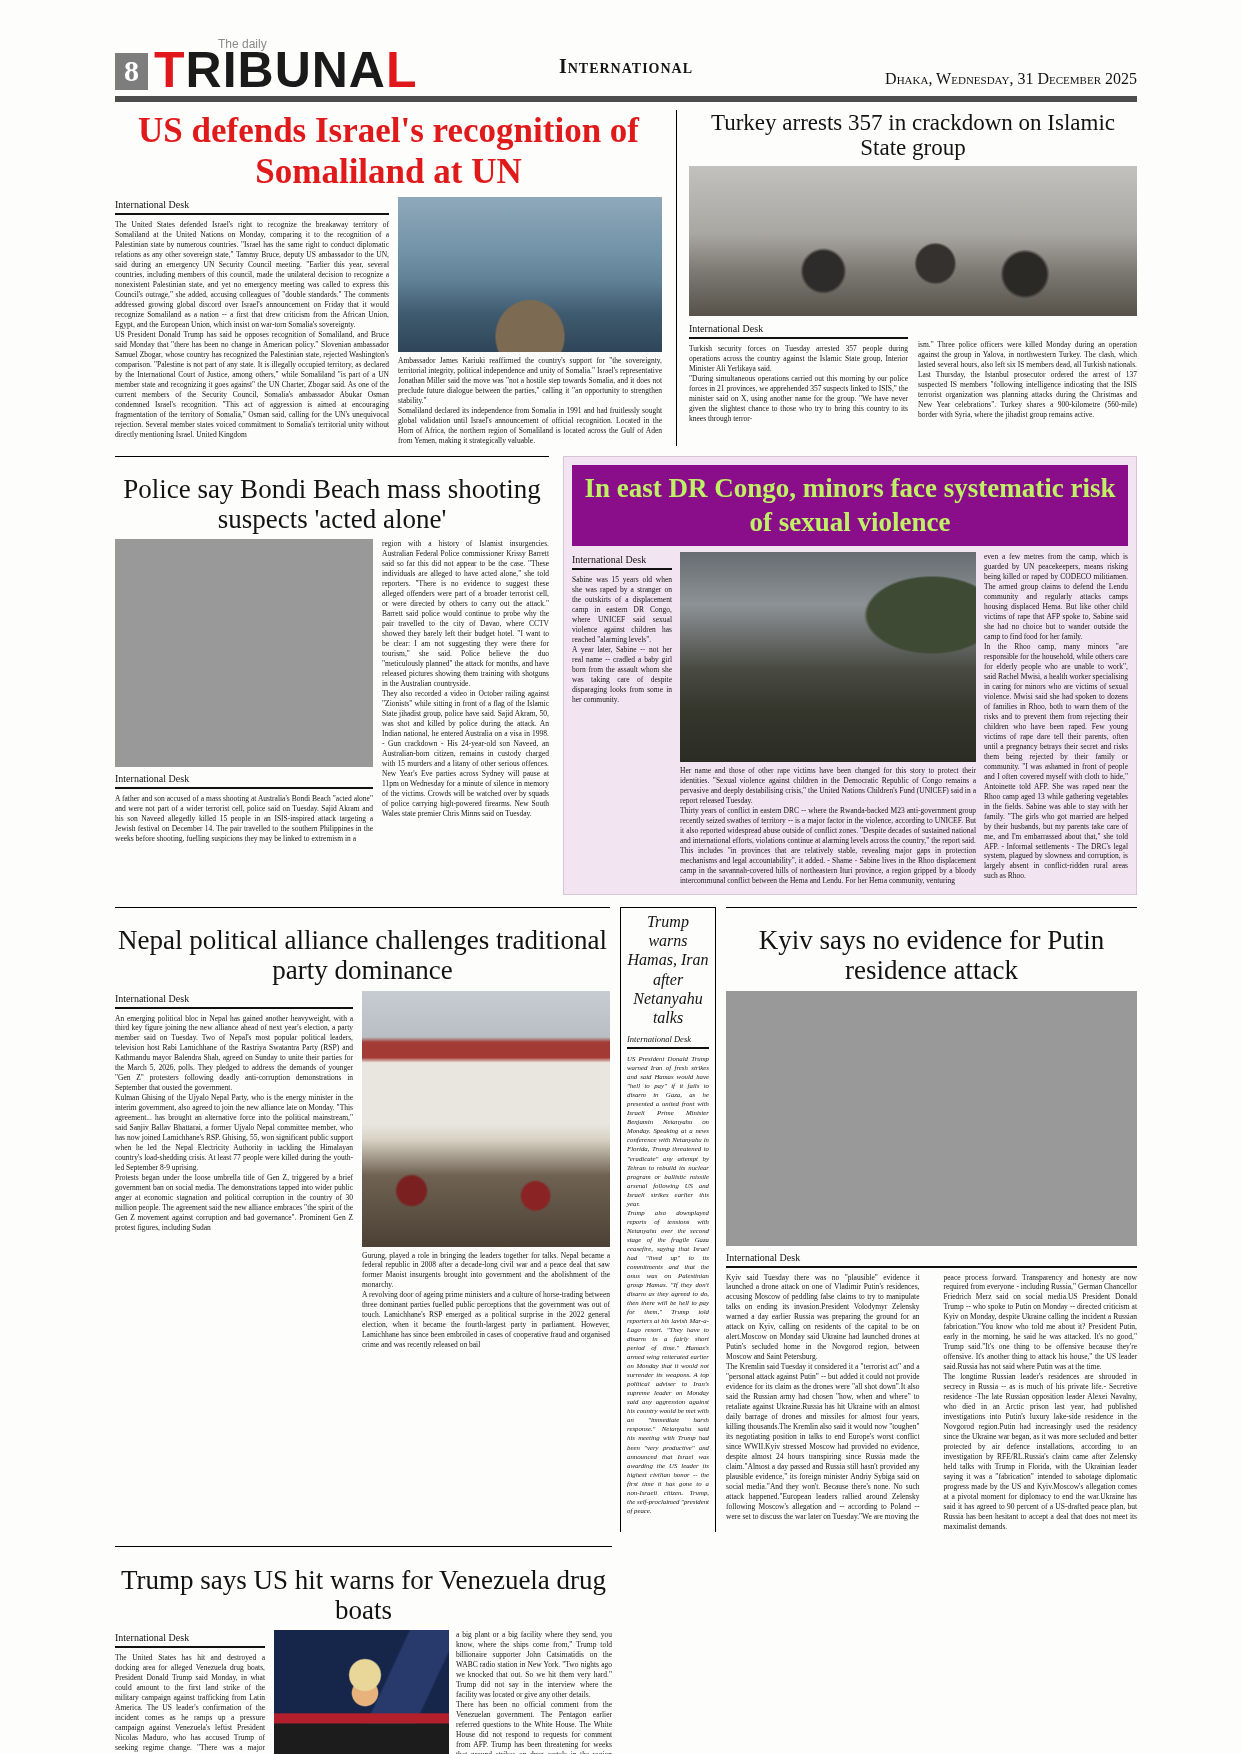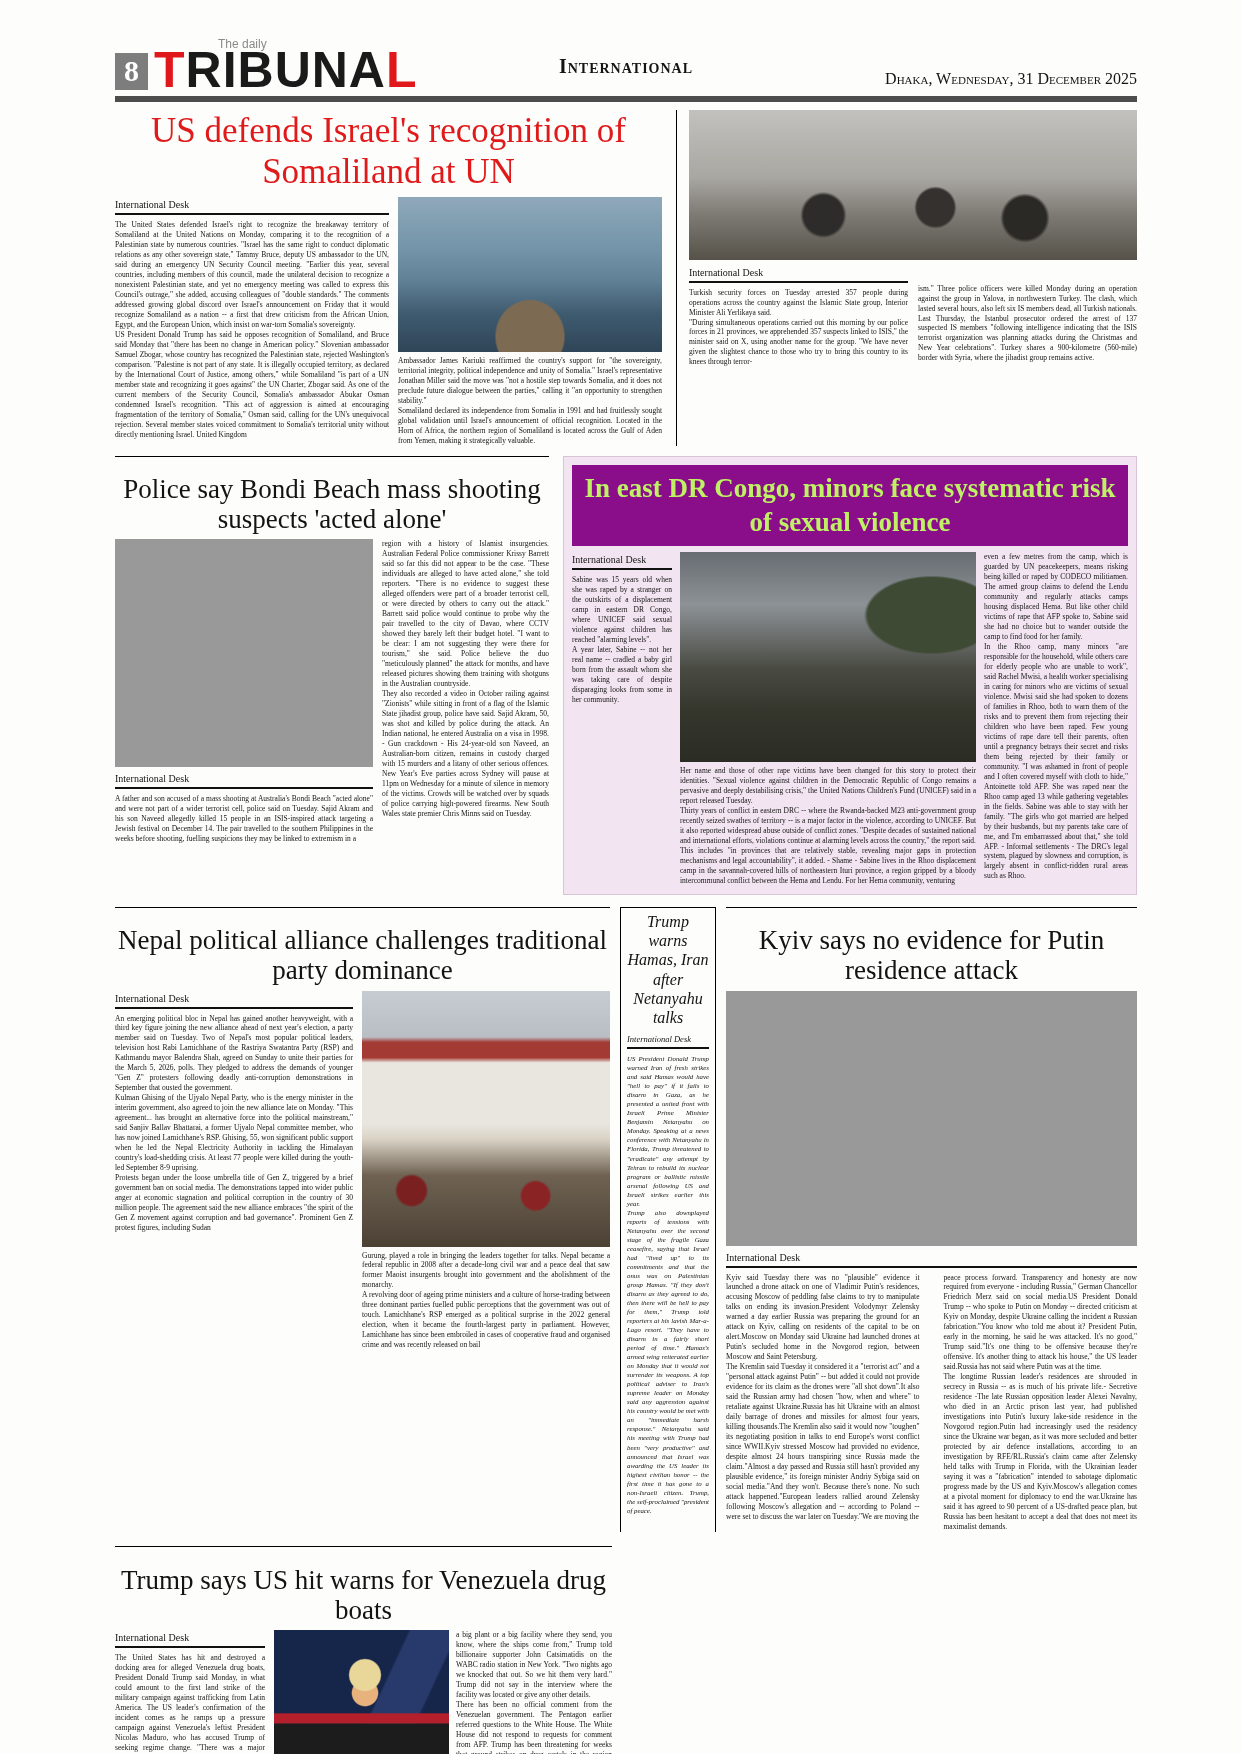--- a/index.html
+++ b/index.html
@@ -22,21 +22,21 @@
   .pageno{background:var(--masthead-gray);color:#fff;font-family:"Liberation Serif",serif;font-size:30px;font-weight:bold;padding:1px 9px 2px;}
   .logo{line-height:.8;}
   .logo .tagline{font-family:"Liberation Sans",sans-serif;font-size:12px;color:#8a8a8a;margin-left:64px;}
   .logo .word{font-family:"Liberation Sans",sans-serif;font-weight:bold;font-size:50px;letter-spacing:1px;color:#1a1a1a;}
   .logo .red{color:var(--masthead-red);}
   .section-title{position:absolute;left:0;right:0;text-align:center;bottom:18px;font-variant:small-caps;font-weight:bold;font-size:20px;letter-spacing:1px;}
   .dateline{margin-left:auto;font-variant:small-caps;font-weight:normal;font-size:16px;padding-bottom:2px;}
 
   
   .hl{font-family:"Liberation Serif",serif;text-align:center;margin:0 0 5px;color:#131313;font-weight:normal;line-height:1.12;}
-  .hl-red{color:var(--headline-red);font-weight:normal;font-size:35px;line-height:1.18;}
+  .hl-red{color:var(--headline-red);font-weight:bold;font-size:35px;line-height:1.18;}
   .hl-27{font-size:27px;margin-top:13px;}
   .hl-23{font-size:23px;}
   .hl-16{font-size:16px;line-height:1.2;}
   .byline{font-size:10px;padding:2px 0 3px;border-bottom:2px solid var(--rule-black);margin-bottom:5px;}
   .body-text p{margin:0;text-align:justify;font-size:7.5px;line-height:1.33;}
   .tiny p{font-size:6.8px;}
   .photo{width:100%;background:#999;}
   .cols{display:grid;}
 
   
@@ -134,20 +134,21 @@
             <div class="photo photo-un" title="UN Security Council chamber during an emergency meeting"></div>
             <div class="body-text" style="margin-top:4px">
                 <p>Ambassador James Kariuki reaffirmed the country's support for "the sovereignty, territorial integrity, political independence and unity of Somalia." Israel's representative Jonathan Miller said the move was "not a hostile step towards Somalia, and it does not preclude future dialogue between the parties," calling it "an opportunity to strengthen stability."</p>
                 <p>Somaliland declared its independence from Somalia in 1991 and had fruitlessly sought global validation until Israel's announcement of official recognition. Located in the Horn of Africa, the northern region of Somaliland is located across the Gulf of Aden from Yemen, making it strategically valuable.</p>
               </div>
           </div>
         </div>
       </div>
 
       <div class="turkey">
+        <h2 class="hl hl-23">Turkey arrests 357 in crackdown on Islamic State group</h2>
         <div class="photo photo-turkey" title="Turkish police operation on a city street"></div>
         <div class="cols turkey-cols">
           <div>
             <div class="byline">International Desk</div>
             <div class="body-text">
                 <p>Turkish security forces on Tuesday arrested 357 people during operations across the country against the Islamic State group, Interior Minister Ali Yerlikaya said.</p>
                 <p>"During simultaneous operations carried out this morning by our police forces in 21 provinces, we apprehended 357 suspects linked to ISIS," the minister said on X, using another name for the group. "We have never given the slightest chance to those who try to bring this country to its knees through terror-</p>
               </div>
           </div>
           <div class="body-text" style="padding-top:19px">

